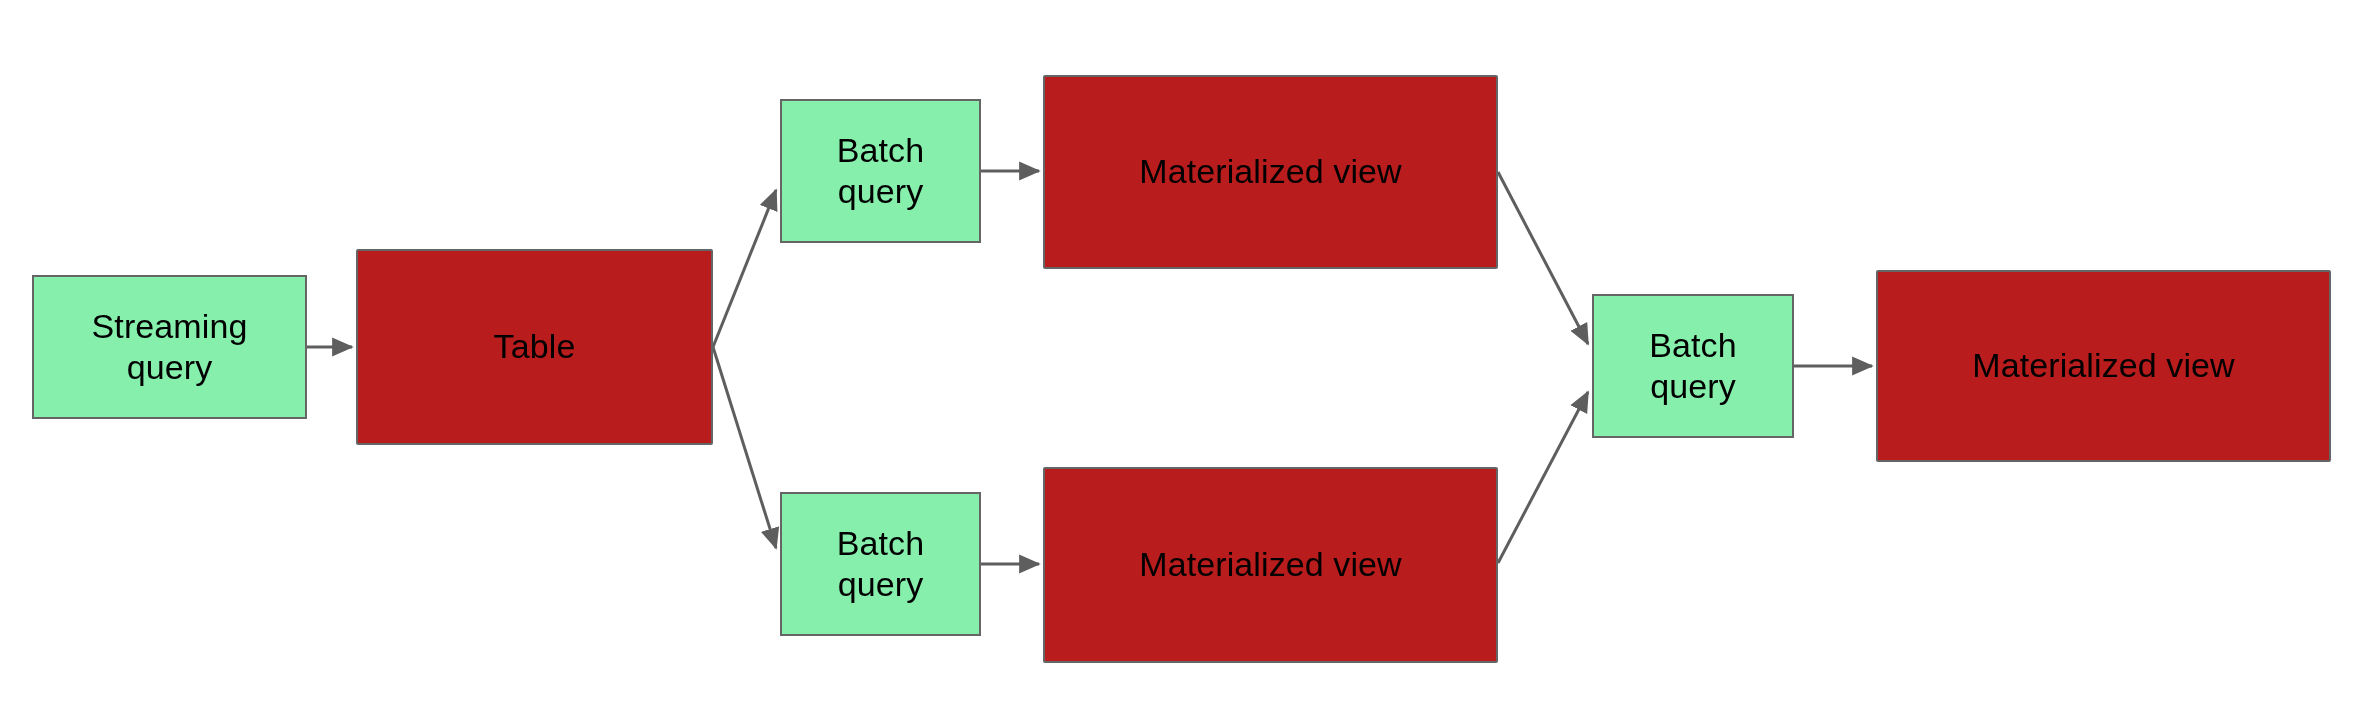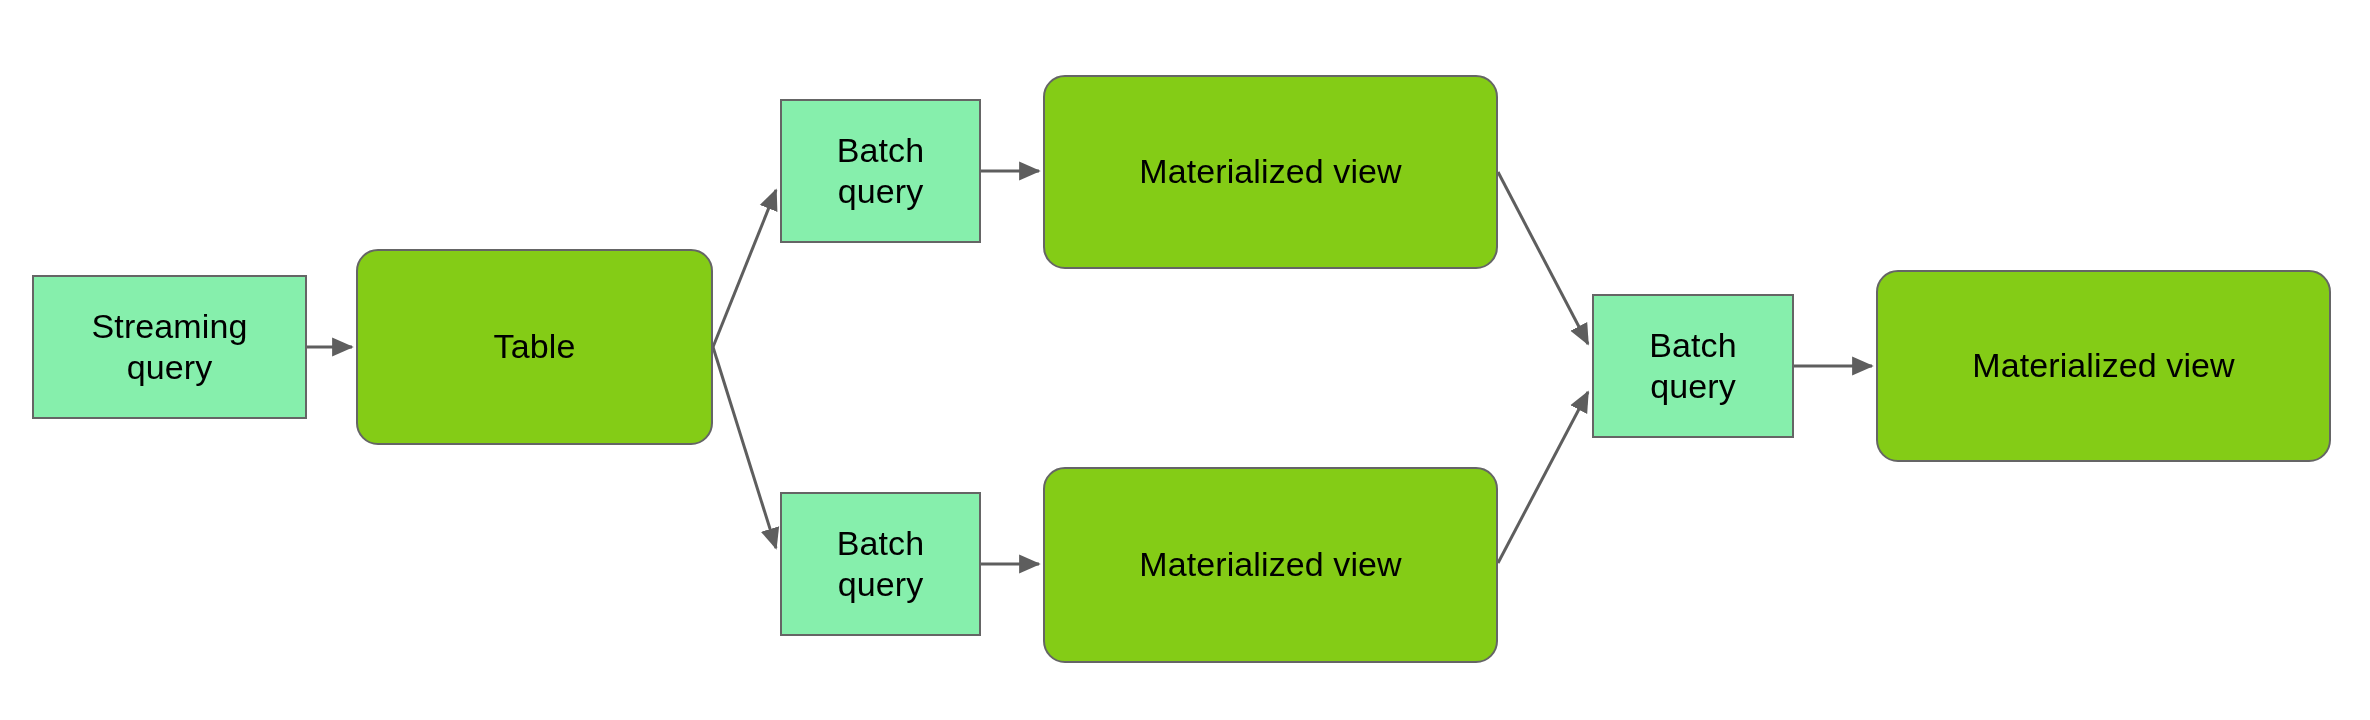--- a/index.html
+++ b/index.html
@@ -36,22 +36,22 @@
     line-height: 1.22;
     letter-spacing: 0.1px;
     border: 2px solid #656565;
     z-index: 2;
   }
   .node-process {
     background: #86efac;
     border-radius: 0;
   }
   .node-store {
-    background: #84cc16;
-    border-radius: 22px;
+    background: #b91c1c;
+    border-radius: 2px;
   }
   .node-label {
     display: block;
     white-space: pre-line;
     padding: 0 6px;
   }
 </style>
 </head>
 <body>
 

